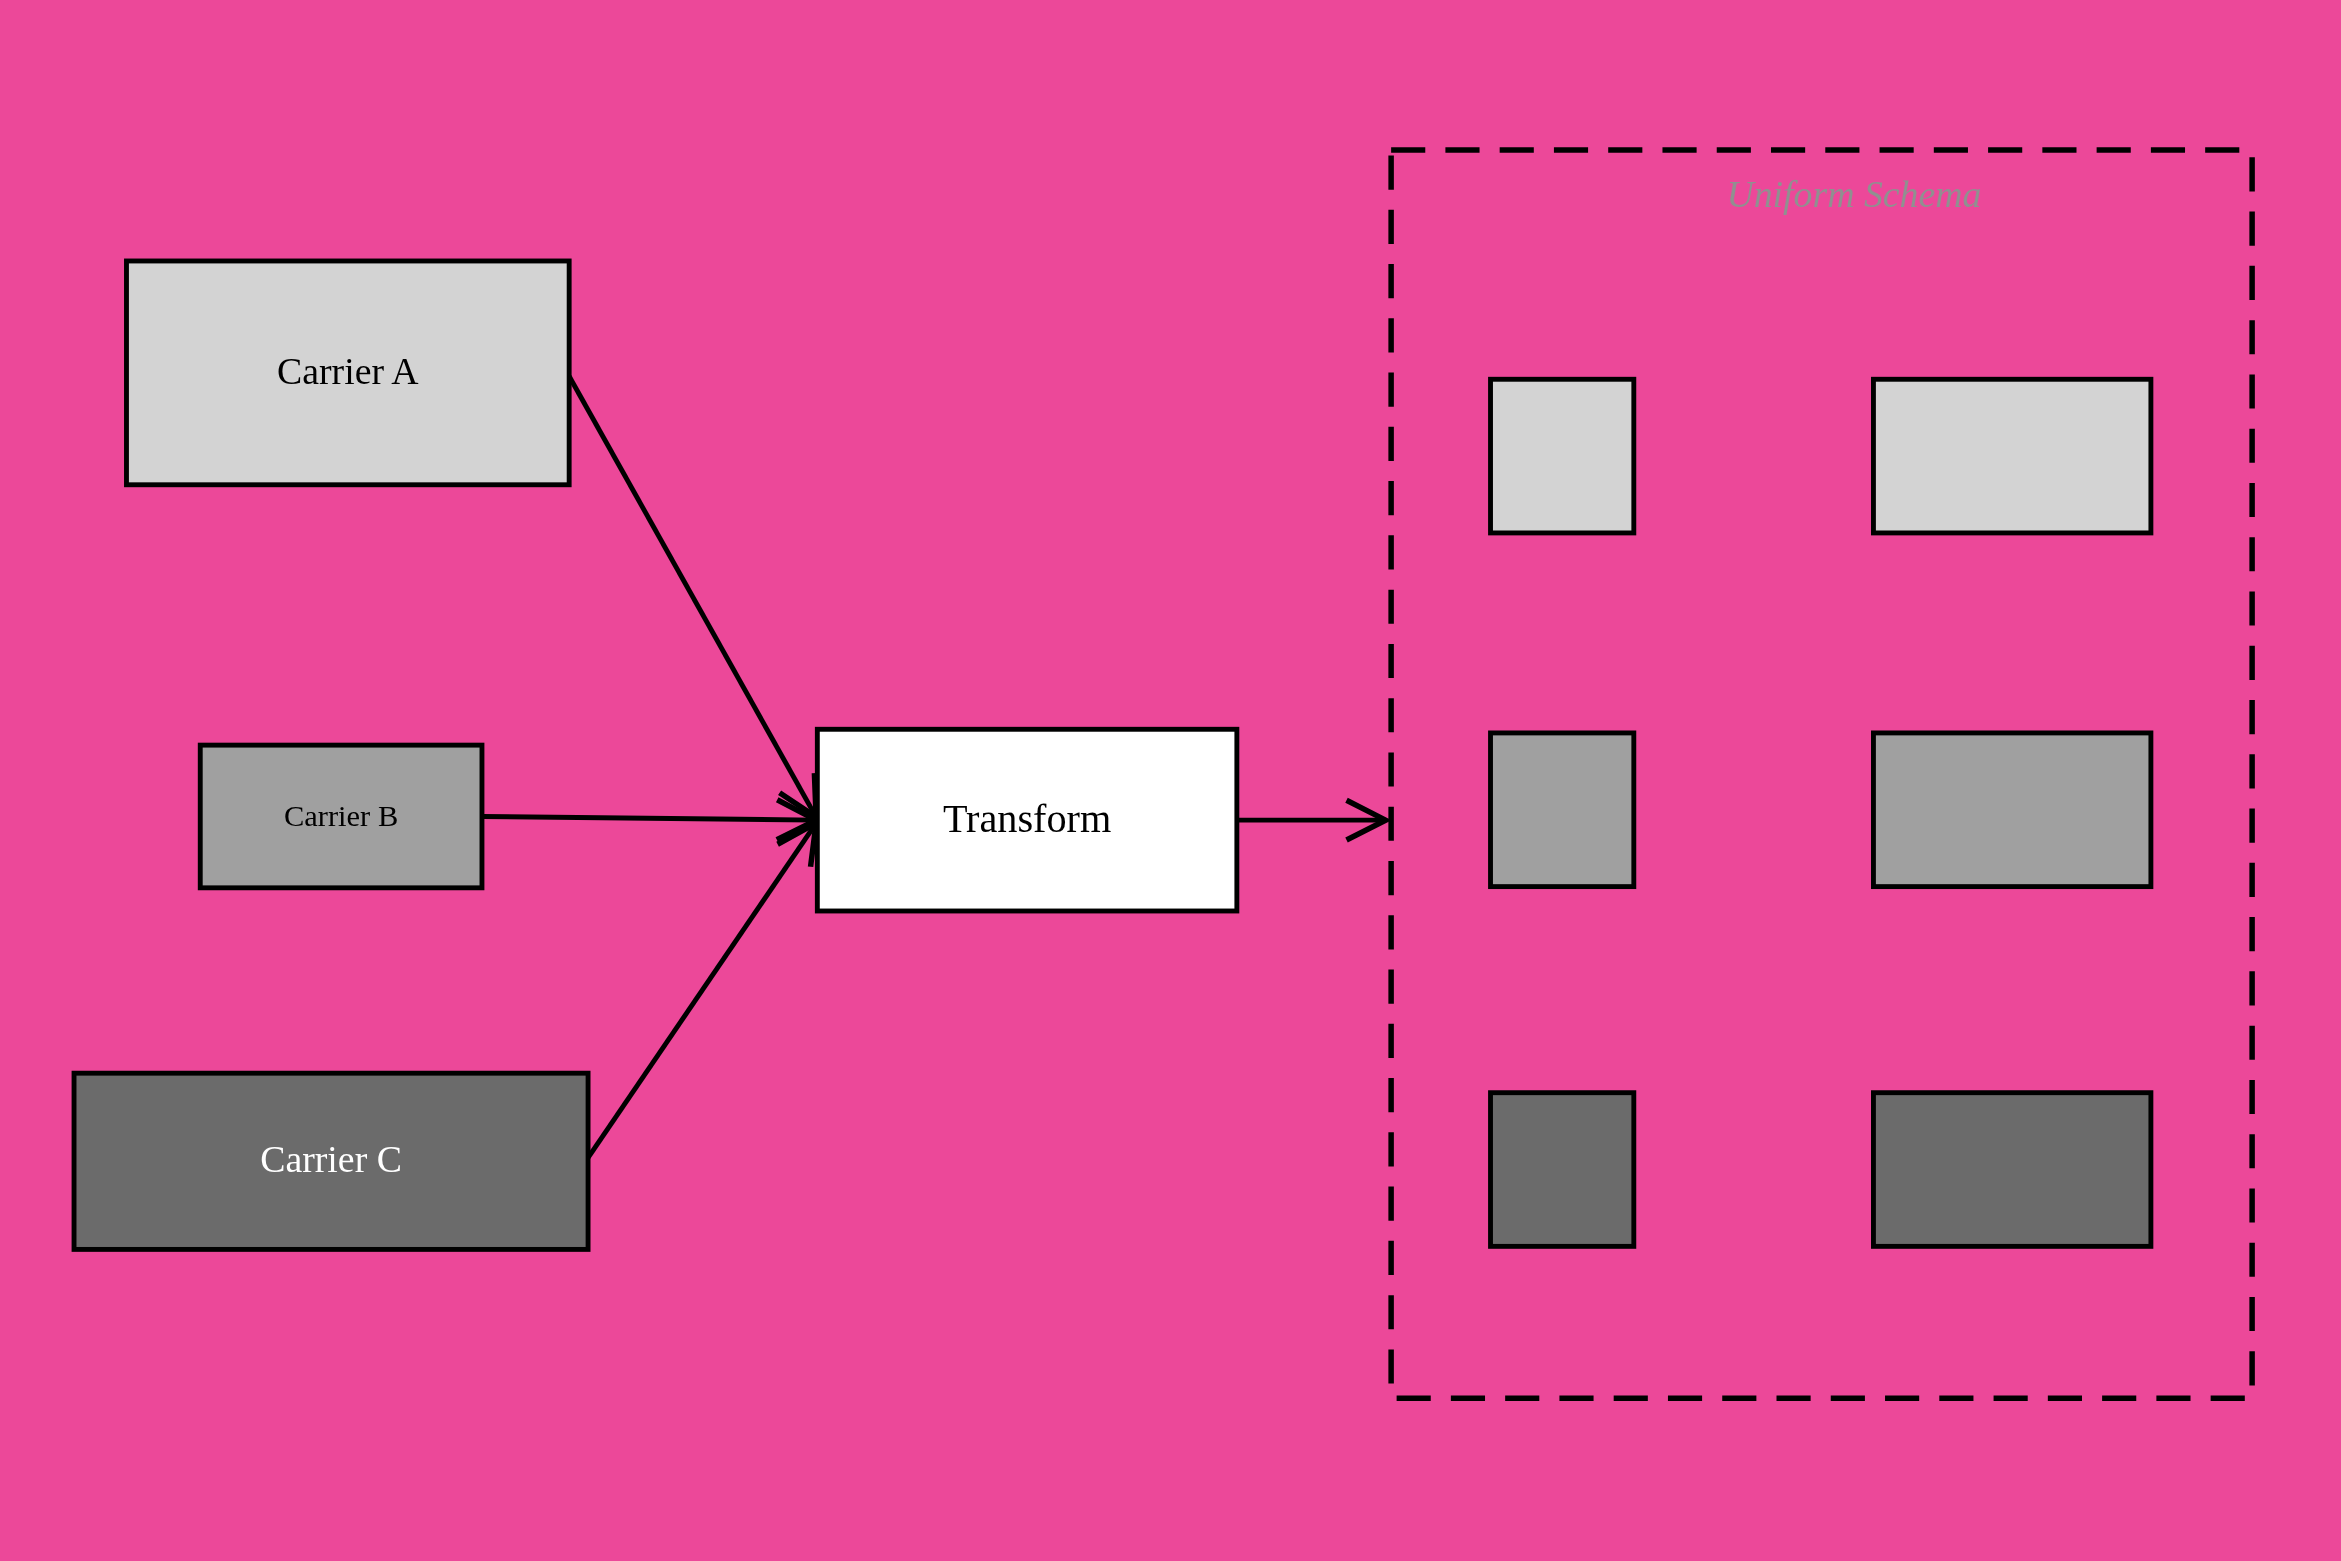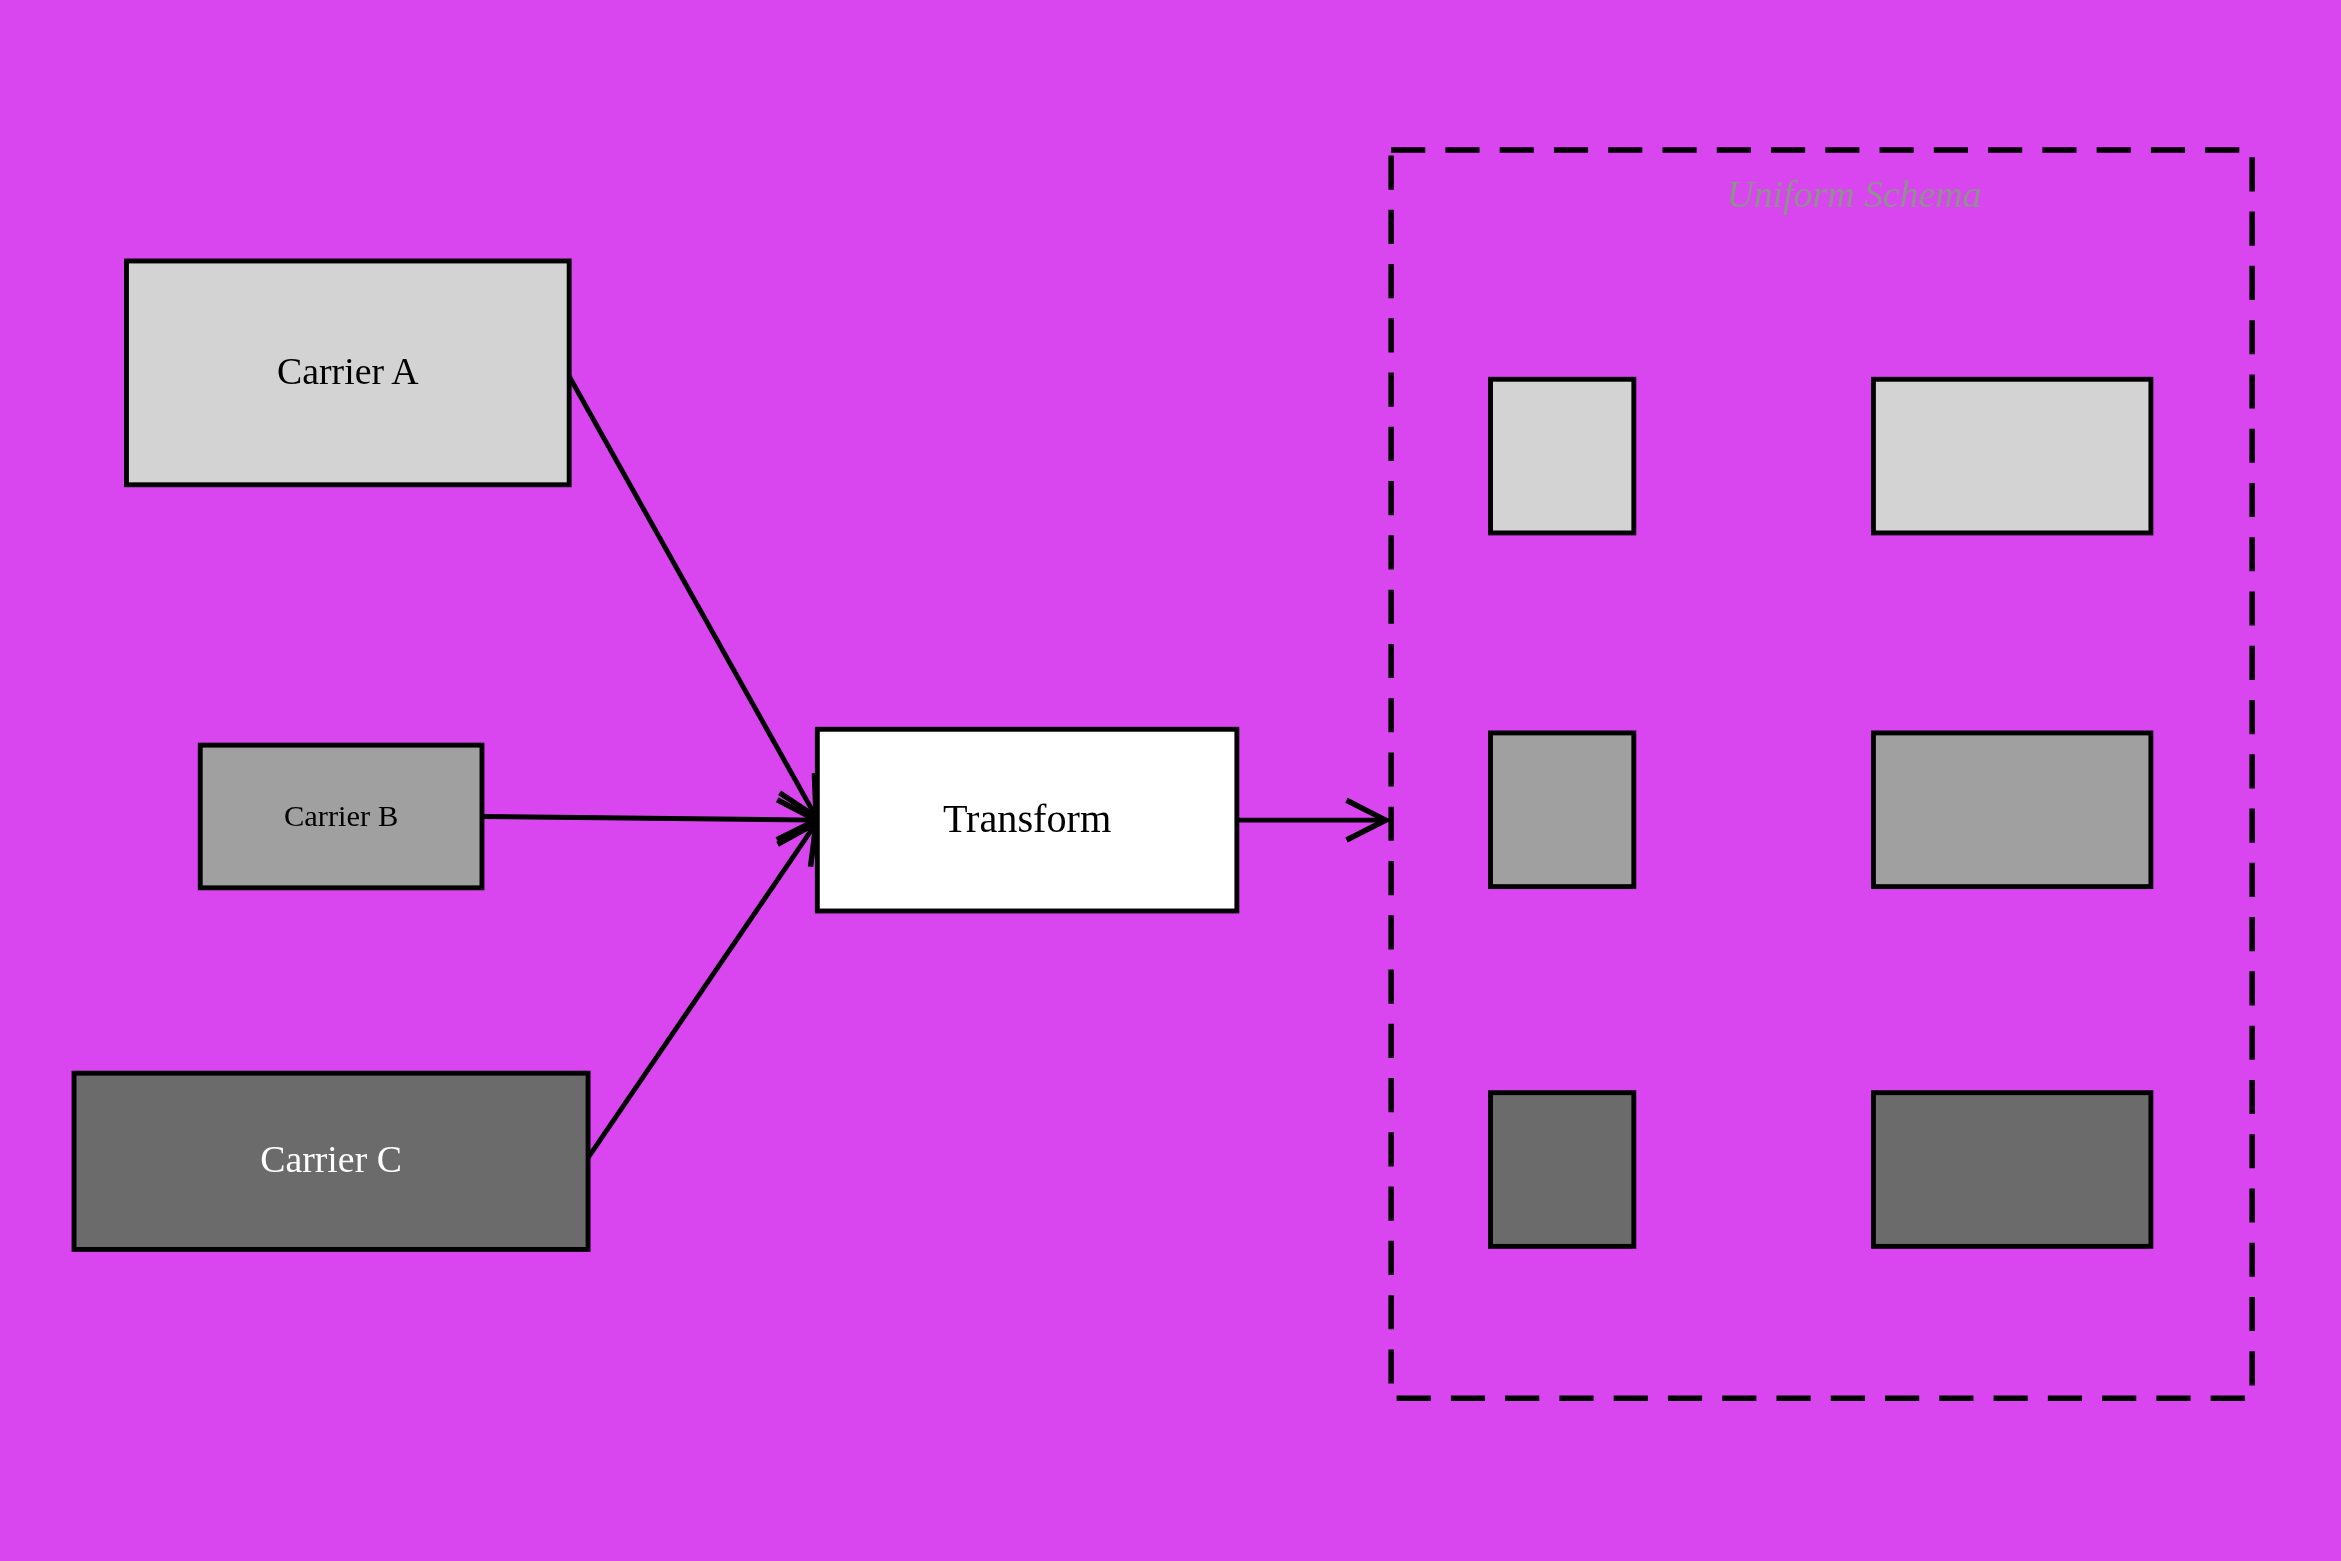--- a/index.html
+++ b/index.html
@@ -4,21 +4,21 @@
 <style>
   html, body {
     margin: 0;
     padding: 0;
     background: #ffffff;
   }
   #canvas {
     position: relative;
     width: 2342px;
     height: 1561px;
-    background: #d946ef;
+    background: #ec4899;
     overflow: hidden;
     font-family: "Liberation Serif", "DejaVu Serif", serif;
   }
   #diagram-svg {
     position: absolute;
     top: 0;
     left: 0;
     width: 2342px;
     height: 1561px;
   }

